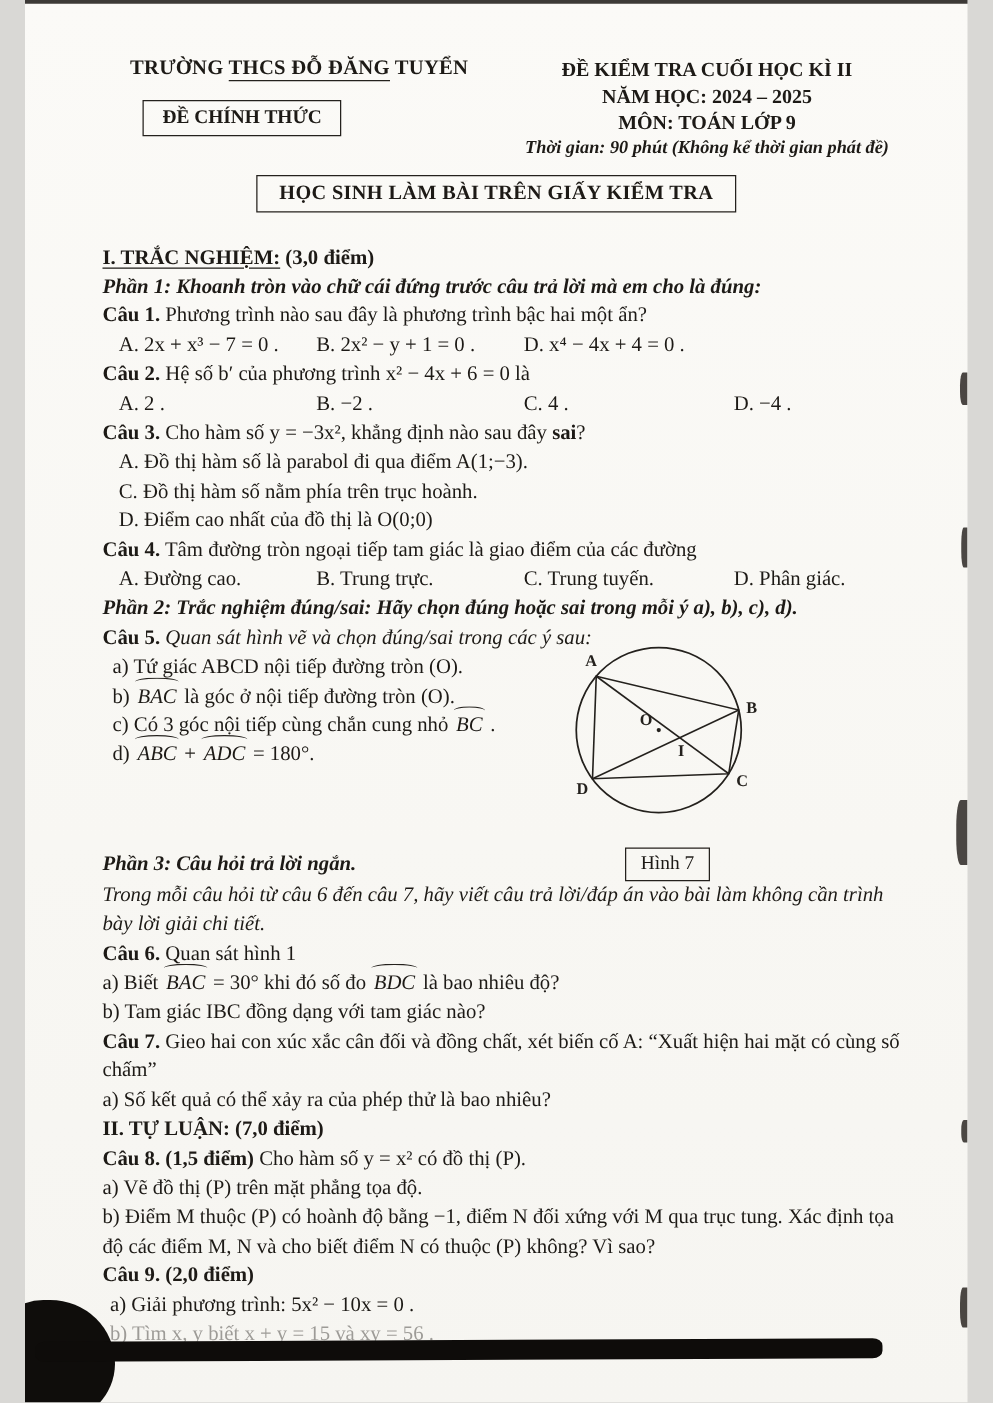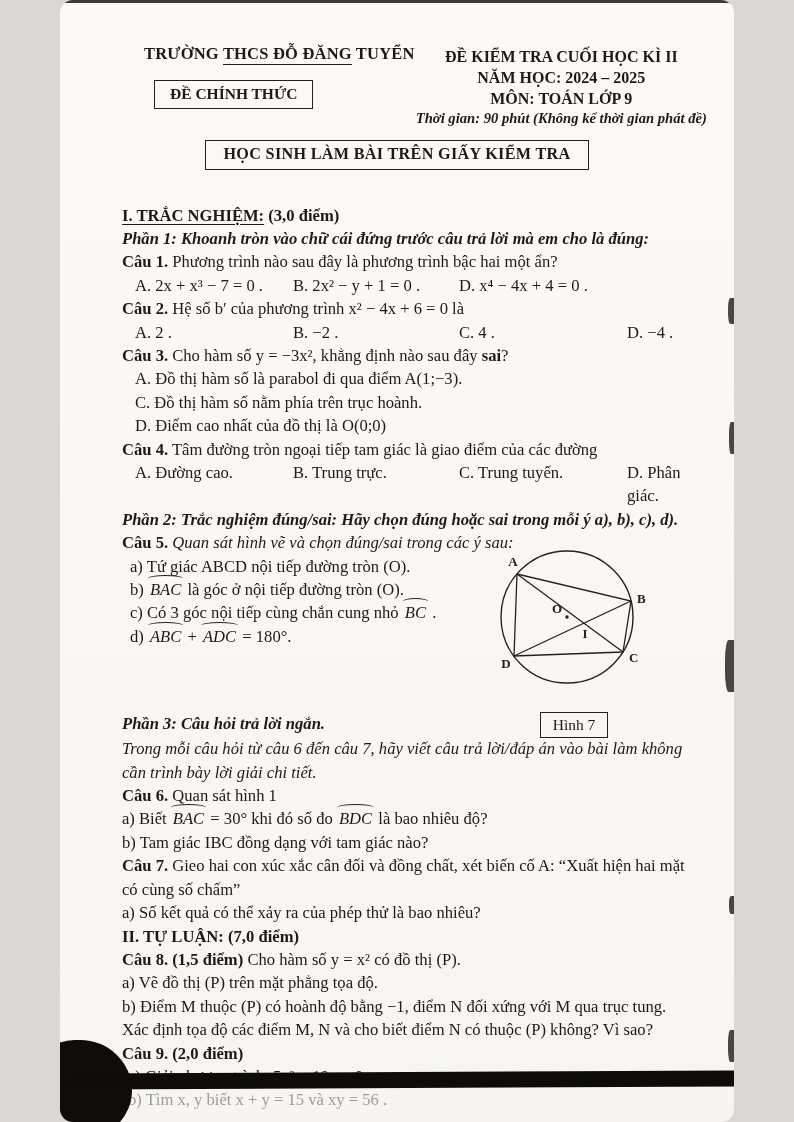--- a/index.html
+++ b/index.html
@@ -1,34 +1,34 @@
 <!DOCTYPE html>
 <html><head>
 <meta charset="utf-8">
 <style>
   * { margin:0; padding:0; box-sizing:border-box; }
   html,body { background:#d9d8d5; }
   .page {
-    position:relative; width:674px; height:1122px; margin:0 auto;
+    position:relative; width:754px; height:1122px; margin:0 auto;
     background:linear-gradient(180deg,#fbfaf7 0%,#f8f7f3 60%,#f6f5f1 100%);
-    color:#1d1a16; font-family:"Liberation Serif", serif; overflow:hidden;border-radius:13px;
+    color:#1d1a16; font-family:"Liberation Serif", serif; overflow:hidden;
   }
   .b { font-weight:bold; }
   .i { font-style:italic; }
   .bi { font-weight:bold; font-style:italic; }
   .u { text-decoration:underline; text-underline-offset:3px; }
 
   .header { display:flex; justify-content:space-between; padding:44px 26px 0 84px; }
   .header-left { width:300px; }
   .school { font-weight:bold; font-size:16.5px; letter-spacing:.2px; white-space:nowrap; }
   .school-mid { border-bottom:1.6px solid #24211d; padding-bottom:1px; }
   .official-box { display:inline-block; margin:16px 0 0 10px; border:1.7px solid #24211d; padding:4px 15px 5px; font-weight:bold; font-size:15.5px; }
   .header-right { width:392px; text-align:center; font-weight:bold; font-size:16px; line-height:1.32; padding-top:2px; }
   .duration { font-size:14.6px; font-style:italic; }
-  .instruction-box { width:fit-content; margin:11px auto 14px; border:1.7px solid #24211d; padding:4px 17px 5px; font-weight:bold; font-size:16.2px; letter-spacing:.3px; }
+  .instruction-box { width:fit-content; margin:11px auto 4px; border:1.7px solid #24211d; padding:4px 17px 5px; font-weight:bold; font-size:16.2px; letter-spacing:.3px; }
 
   .content { padding:20px 48px 0 62px; font-size:16.6px; line-height:23.4px; }
   .line { margin:0; }
   .indent  { padding-left:13px; }
   .indent2 { padding-left:8px; }
   .indent3 { padding-left:6px; }
   .opts { display:grid; grid-template-columns:158px 166px 168px auto; padding-left:13px; }
 
   .arc { position:relative; display:inline-block; font-style:italic; padding:0 2px; }
   .arc::before { content:""; position:absolute; left:0; right:0; top:-3px; height:6px;

